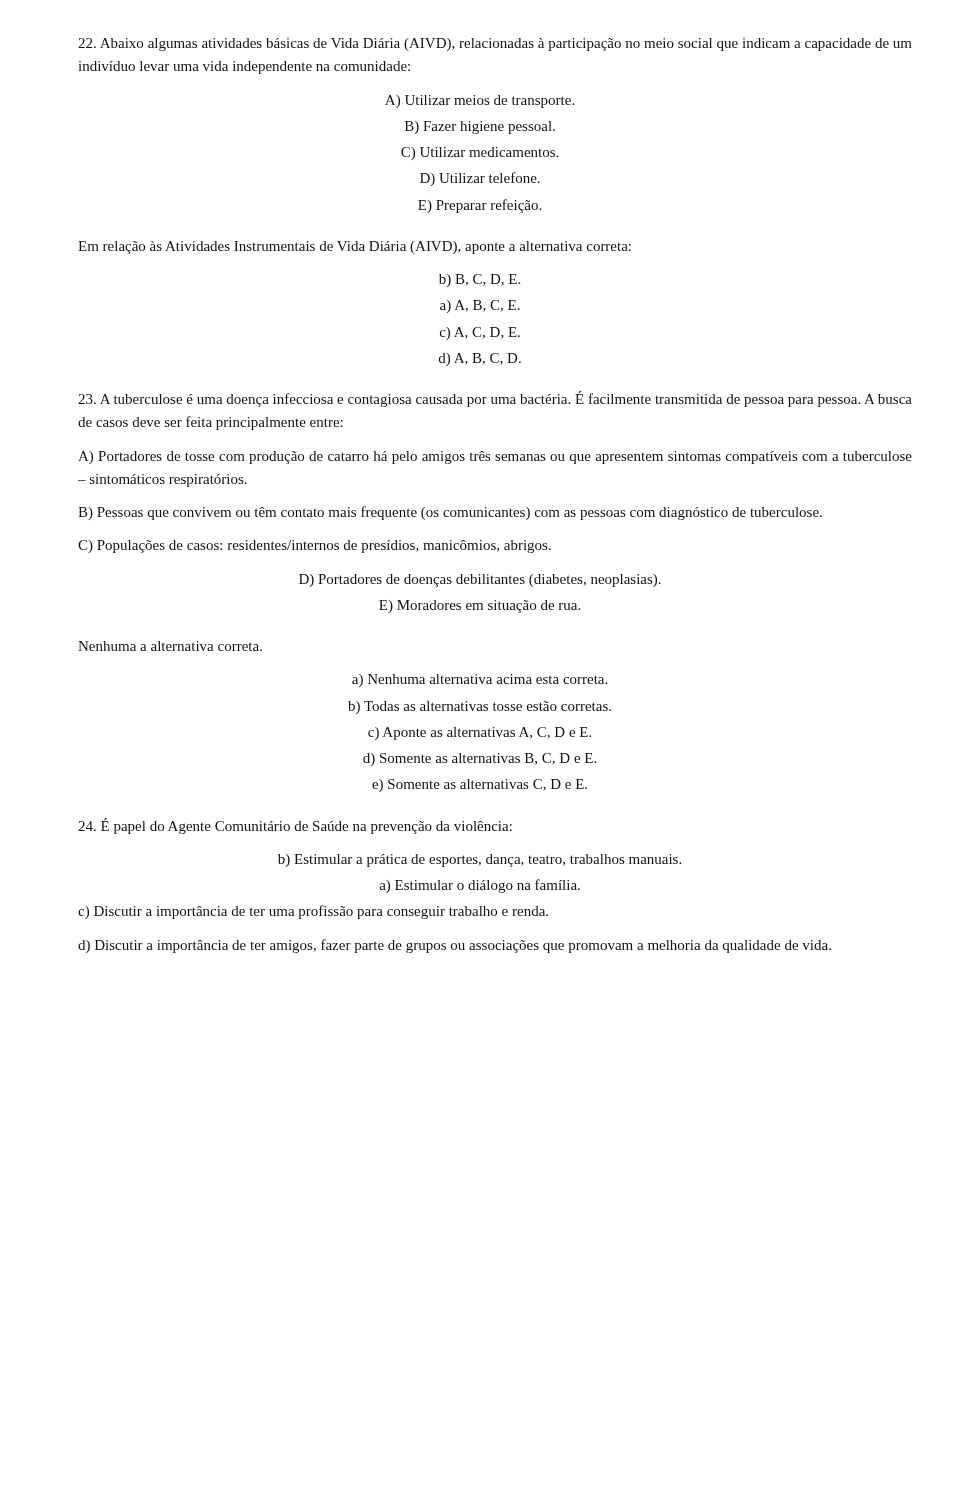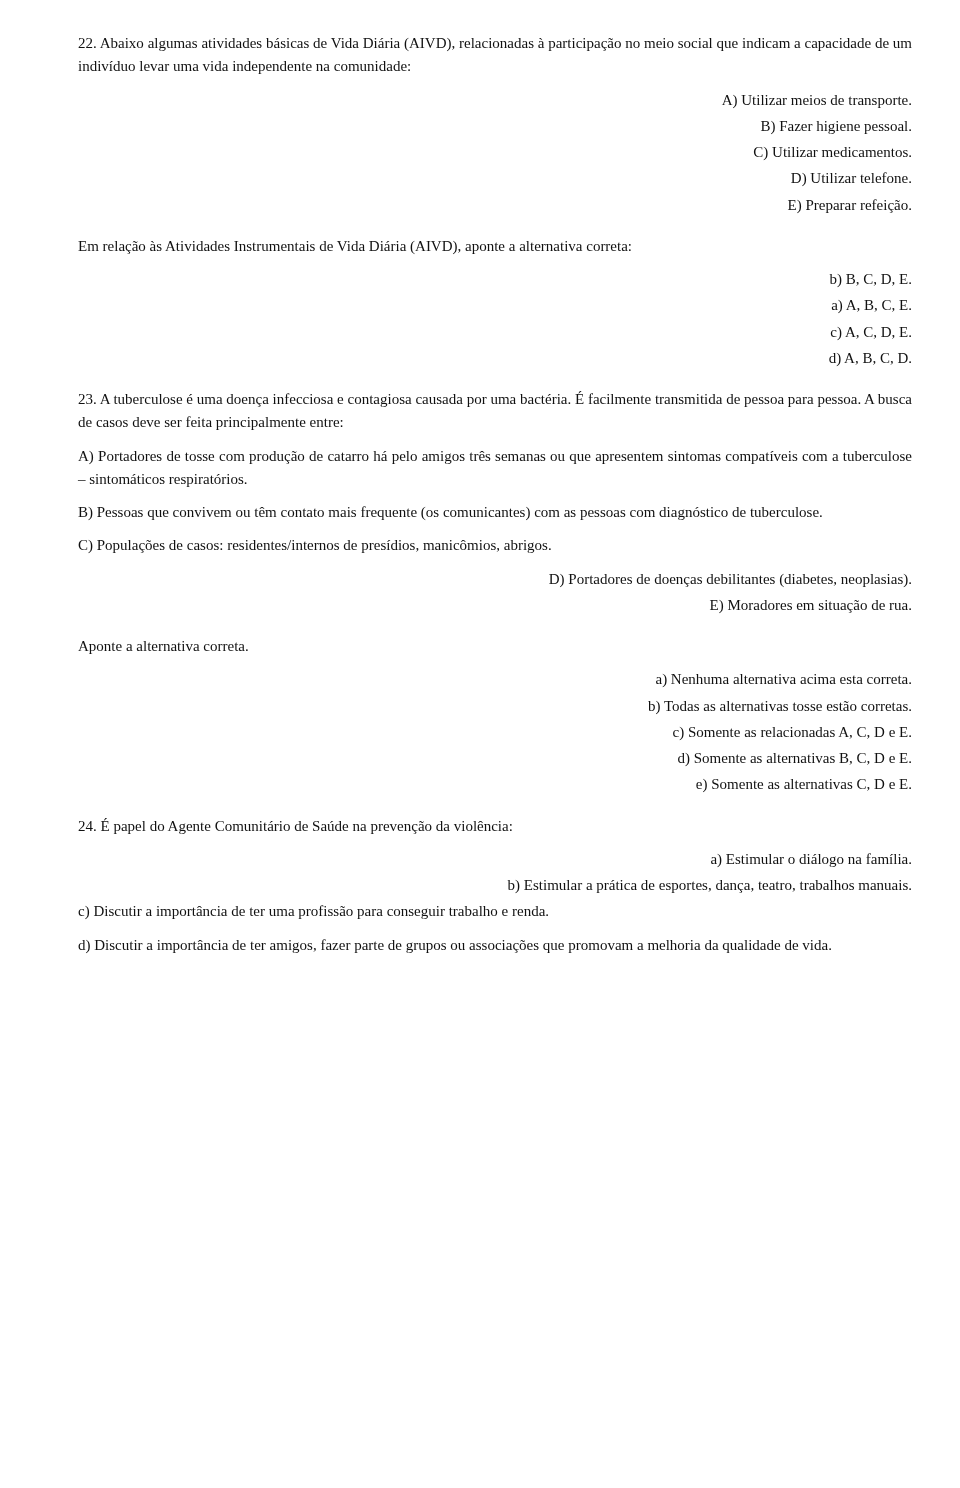--- a/index.html
+++ b/index.html
@@ -21,21 +21,21 @@
       width: 100%;
       text-align: justify;
     }
     .paragraph {
       margin-bottom: 10px;
       text-align: justify;
       margin-left: 30px;
     }
     .option-line {
       margin-bottom: 3px;
-      text-align: right;
+      text-align: center;
       padding-left: 0;
     }
     .section-gap {
       margin-bottom: 18px;
     }
   </style>
 </head>
 <body>
 
 <div class="content-block">
@@ -62,32 +62,32 @@
   <p class="paragraph">23. A tuberculose é uma doença infecciosa e contagiosa causada por uma bactéria. É facilmente transmitida de pessoa para pessoa. A busca de casos deve ser feita principalmente entre:</p>
 
   <div class="section-gap">
     <p class="paragraph">A) Portadores de tosse com produção de catarro há pelo amigos três semanas ou que apresentem sintomas compatíveis com a tuberculose – sintomáticos respiratórios.</p>
     <p class="paragraph">B) Pessoas que convivem ou têm contato mais frequente (os comunicantes) com as pessoas com diagnóstico de tuberculose.</p>
     <p class="paragraph">C) Populações de casos: residentes/internos de presídios, manicômios, abrigos.</p>
     <p class="option-line">D) Portadores de doenças debilitantes (diabetes, neoplasias).</p>
     <p class="option-line">E) Moradores em situação de rua.</p>
   </div>
 
-  <p class="paragraph">Aponte a alternativa correta.</p>
+  <p class="paragraph">Nenhuma a alternativa correta.</p>
 
   <div class="section-gap">
     <p class="option-line">a) Nenhuma alternativa acima esta correta.</p>
     <p class="option-line">b) Todas as alternativas tosse estão corretas.</p>
-    <p class="option-line">c) Somente as relacionadas A, C, D e E.</p>
+    <p class="option-line">c) Aponte as alternativas A, C, D e E.</p>
     <p class="option-line">d) Somente as alternativas B, C, D e E.</p>
     <p class="option-line">e) Somente as alternativas C, D e E.</p>
   </div>
 
   <p class="paragraph">24. É papel do Agente Comunitário de Saúde na prevenção da violência:</p>
 
   <div class="section-gap">
+    <p class="option-line">b) Estimular a prática de esportes, dança, teatro, trabalhos manuais.</p>
     <p class="option-line">a) Estimular o diálogo na família.</p>
-    <p class="option-line">b) Estimular a prática de esportes, dança, teatro, trabalhos manuais.</p>
     <p class="paragraph">c) Discutir a importância de ter uma profissão para conseguir trabalho e renda.</p>
     <p class="paragraph">d) Discutir a importância de ter amigos, fazer parte de grupos ou associações que promovam a melhoria da qualidade de vida.</p>
   </div>
 
 </div>
 
 </body></html>

